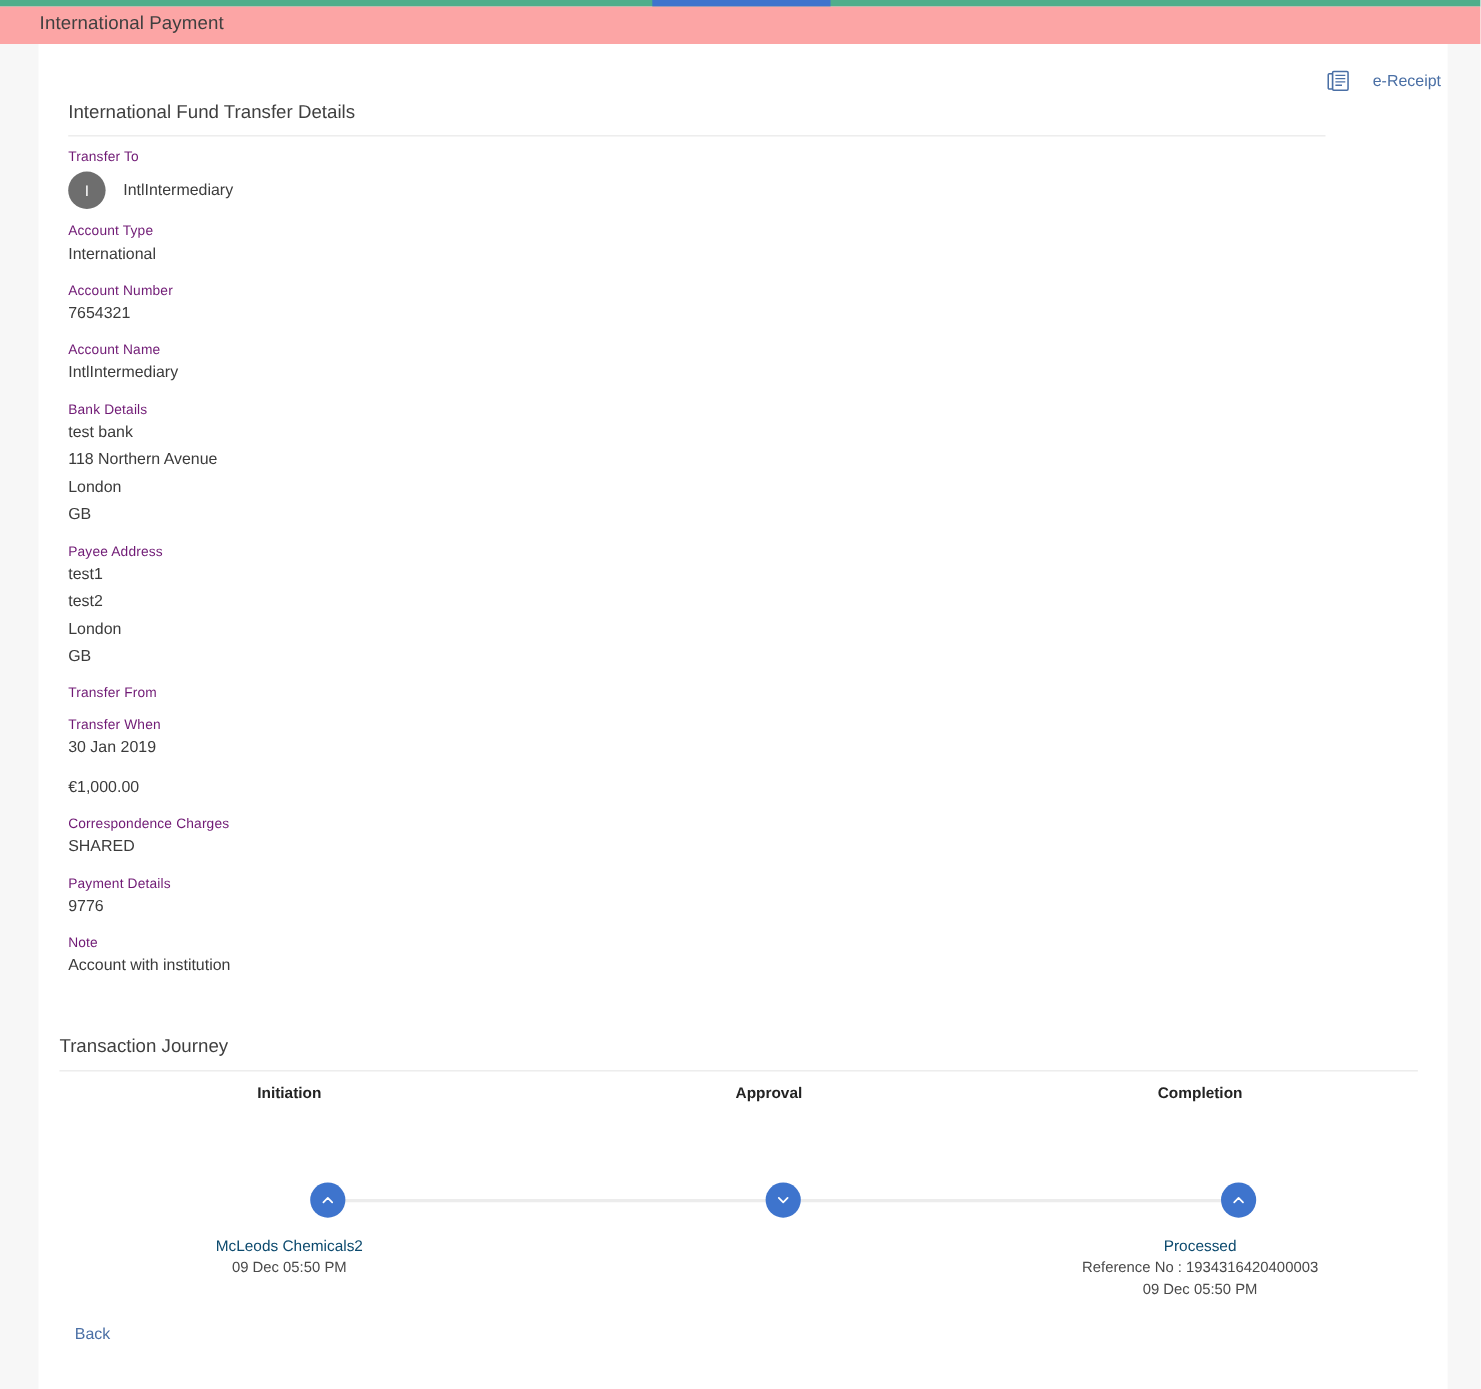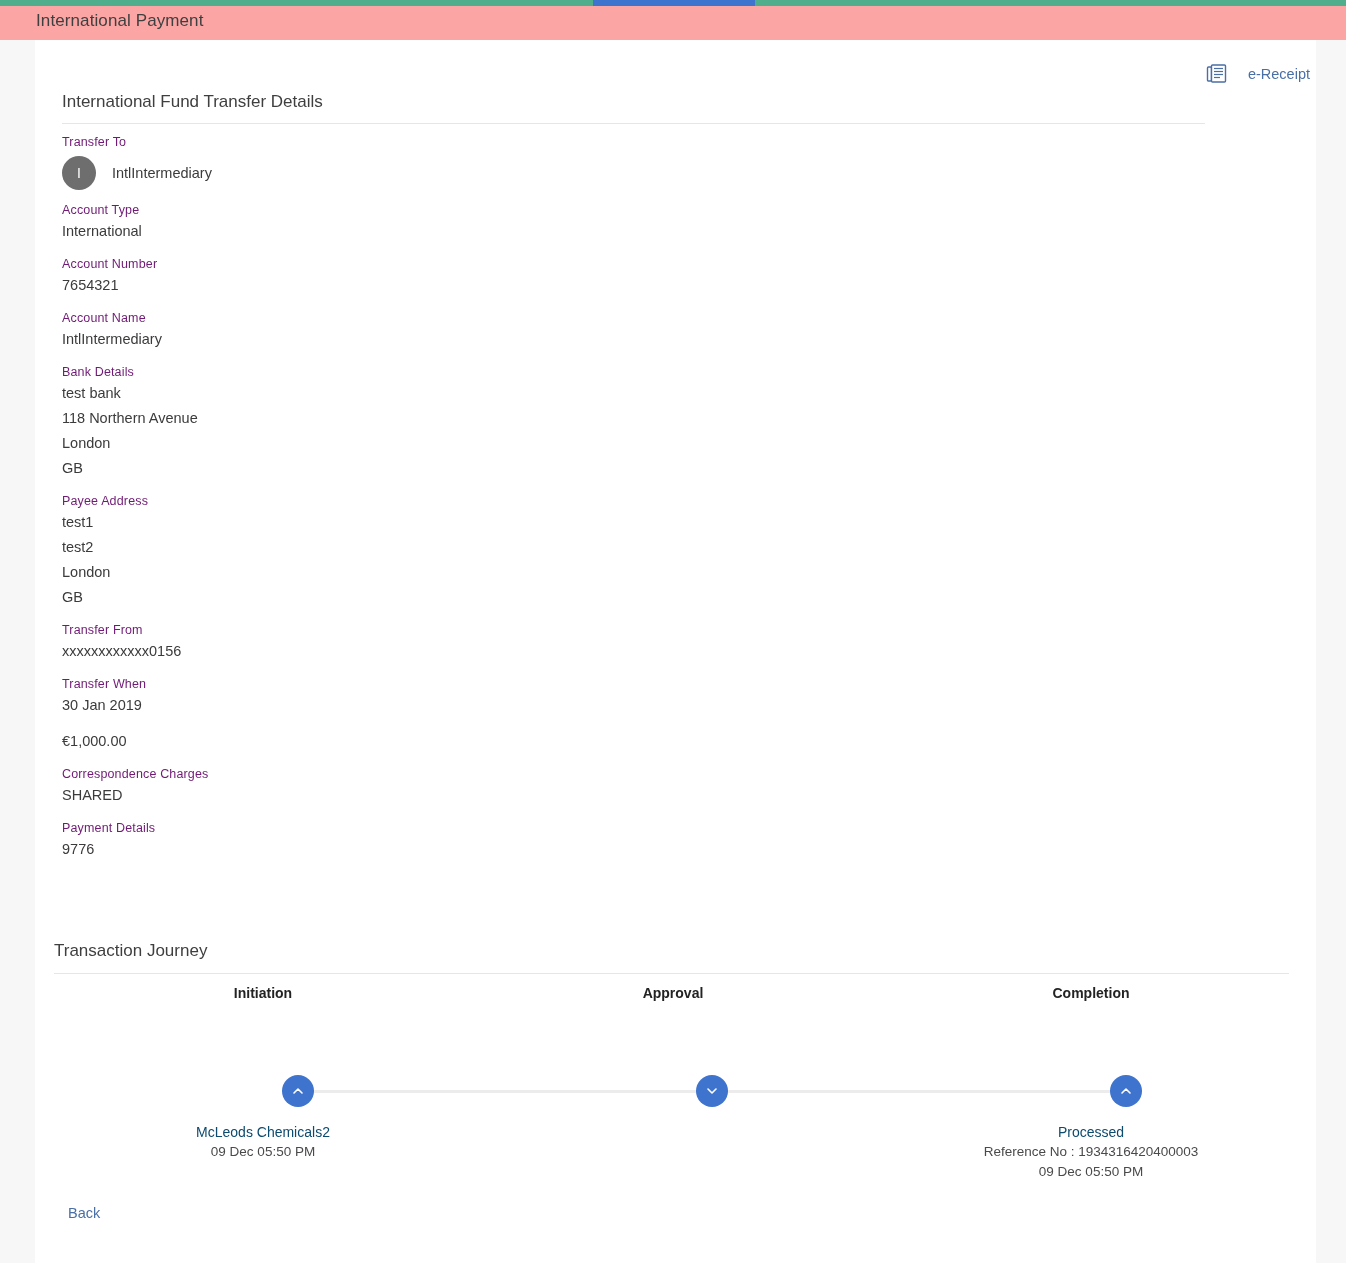--- a/index.html
+++ b/index.html
@@ -150,21 +150,21 @@
     top: 945px;
     width: 1281px;
     height: 200px;
   }
   .journey-col {
     position: absolute;
     width: 320px;
     text-align: center;
   }
   #col-initiation  { left: 68px;  }
-  #col-approval    { left: 478px; text-align: center; }
+  #col-approval    { left: 504px; text-align: center; }
   #col-completion  { left: 896px; }
 
   .journey-stage {
     font-size: 14px;
     font-weight: bold;
     color: #232323;
     margin-top: 0;
   }
 
   .track {
@@ -288,36 +288,39 @@
         </div>
         <div class="field">
           <span class="field-label">Payee Address</span>
           <span class="field-value">test1</span>
           <span class="field-value">test2</span>
           <span class="field-value">London</span>
           <span class="field-value">GB</span>
         </div>
         <div class="field">
           <span class="field-label">Transfer From</span>
-          <span class="field-value">xxxxxxxxxxxx0156</span>
         </div>
         <div class="field">
           <span class="field-label">Transfer When</span>
           <span class="field-value">30 Jan 2019</span>
         </div>
         <div class="field">
           <span class="field-value">€1,000.00</span>
         </div>
         <div class="field">
           <span class="field-label">Correspondence Charges</span>
           <span class="field-value">SHARED</span>
         </div>
         <div class="field">
           <span class="field-label">Payment Details</span>
           <span class="field-value">9776</span>
+        </div>
+        <div class="field">
+          <span class="field-label">Note</span>
+          <span class="field-value">Account with institution</span>
         </div>
       </div>
   </div>
 
   <div class="section-head" id="journey-head">Transaction Journey</div>
   <div class="rule" id="journey-rule"></div>
 
   <div class="journey">
 
     <div class="journey-col" id="col-initiation">

